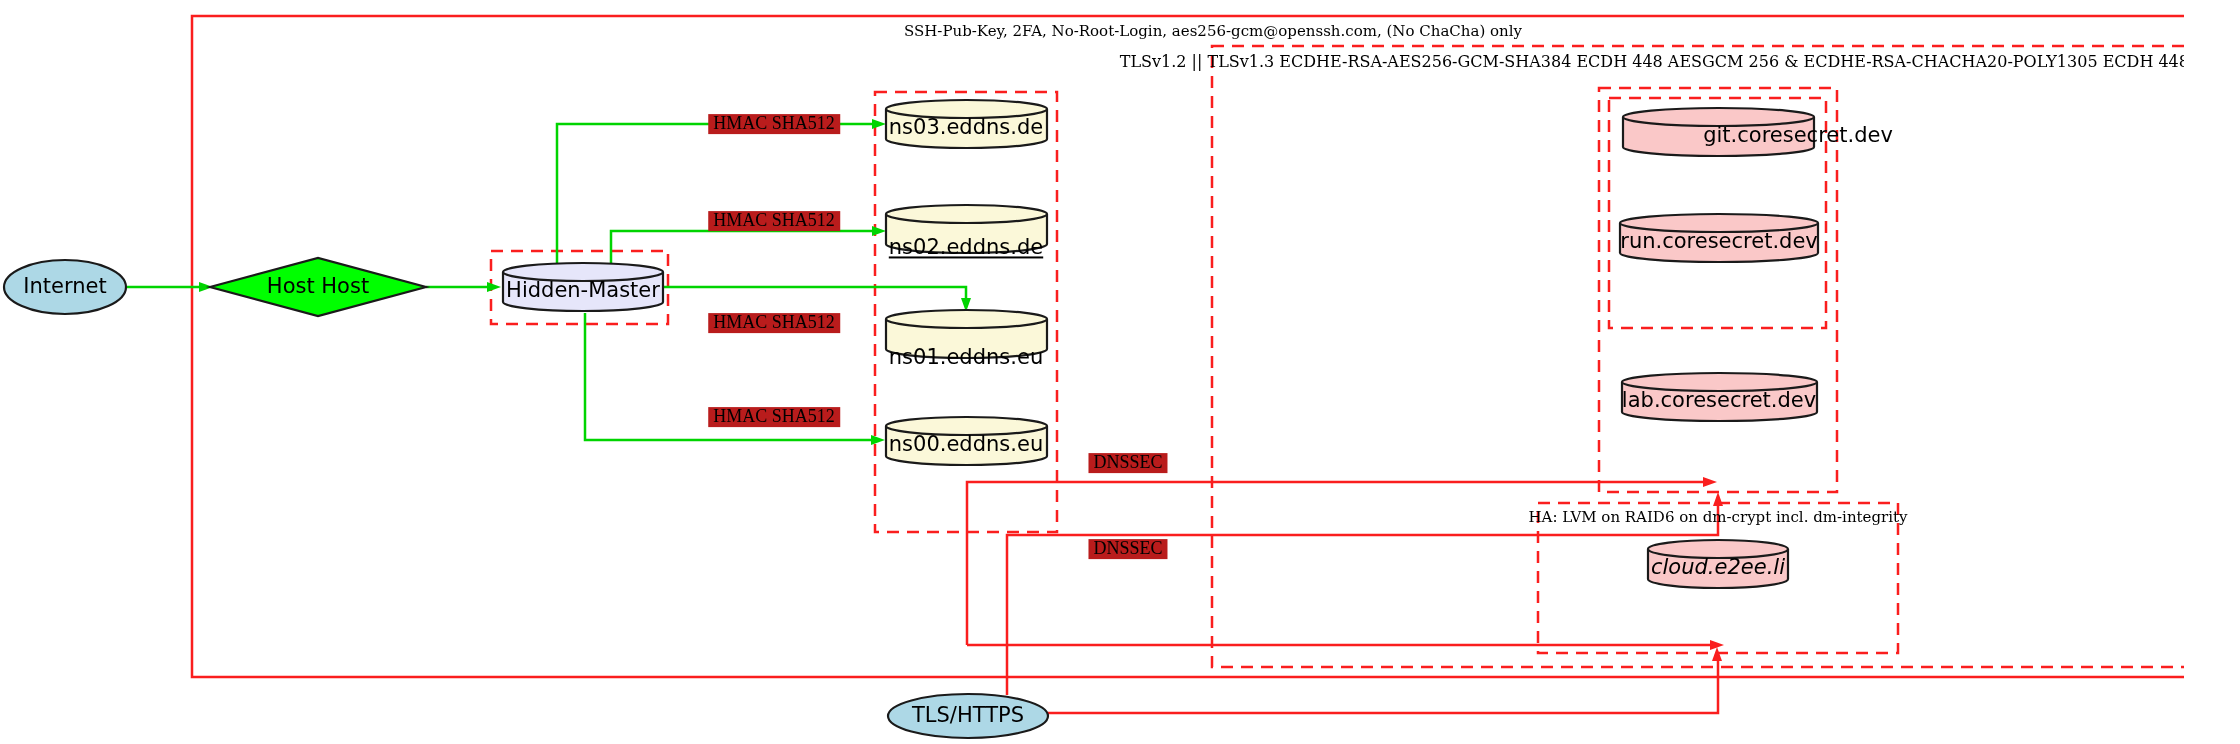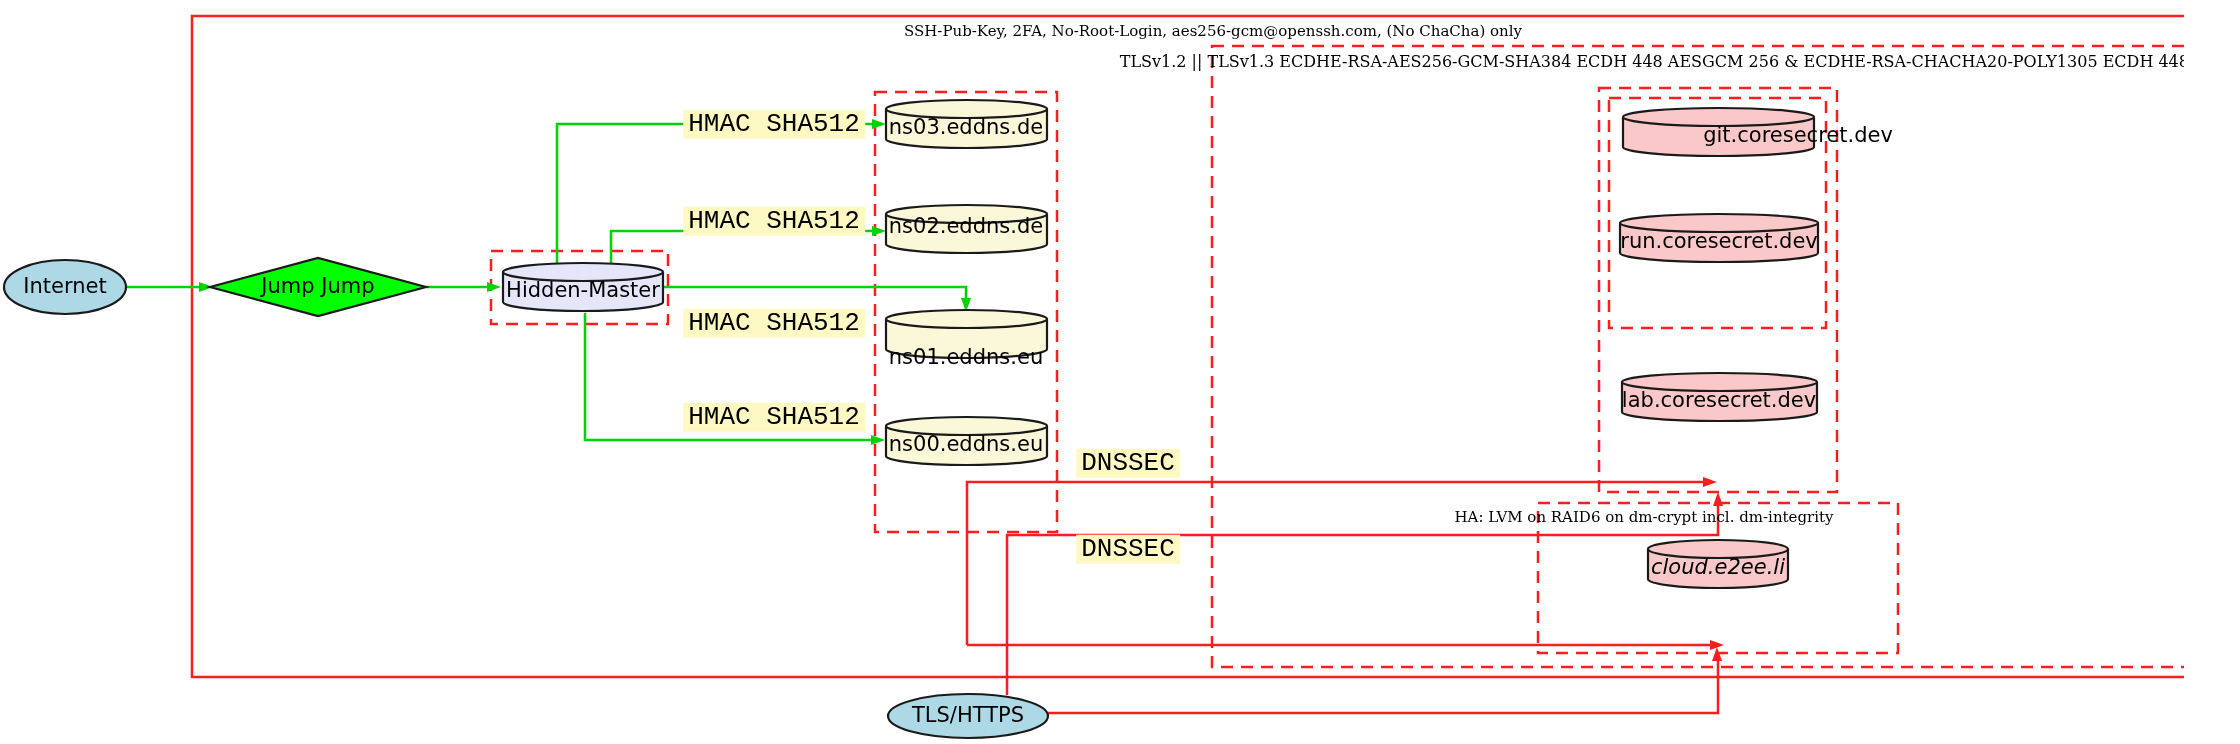--- a/index.html
+++ b/index.html
@@ -17,23 +17,23 @@
     white-space:nowrap;
     color:#000;
     line-height:1.1;
   }
   .cluster-lbl{
     font-family:"DejaVu Serif","Liberation Serif",serif;
     font-size:15px;
   }
   .tls-lbl{font-size:16px;}
   .edge-lbl{
-    font-family:Liberation Mono, monospace;
-    font-size:26px;
-    background:#fef9c3;
+    font-family:Liberation Serif, serif;
+    font-size:18px;
+    background:#b91c1c;
     padding:0 5px;
   }
   .node-lbl{
     font-size:21px;
   }
 </style>
 </head>
 <body>
 
 <div class="canvas">
@@ -110,34 +110,34 @@
 
       <path d="M1648,549 A70,9 0 0 1 1788,549 L1788,579 A70,9 0 0 1 1648,579 Z" fill="#fac8c8"></path>
       <path d="M1648,549 A70,9 0 0 0 1788,549" fill="none"></path>
 
       <ellipse cx="968" cy="716" rx="80" ry="22" fill="#add8e6"></ellipse>
     </g>
   </svg>
 
   <div class="lbl cluster-lbl" style="left:1213px;top:31px;">SSH-Pub-Key, 2FA, No-Root-Login, aes256-gcm@openssh.com, (No ChaCha) only</div>
   <div class="lbl cluster-lbl tls-lbl" style="left:1717px;top:62px;">TLSv1.2 || TLSv1.3 ECDHE-RSA-AES256-GCM-SHA384 ECDH 448 AESGCM 256 &amp; ECDHE-RSA-CHACHA20-POLY1305 ECDH 448 ChaCha20 256</div>
-  <div class="lbl cluster-lbl" style="left:1644px;top:517px;">HA: LVM on RAID6 on dm-crypt incl. dm-integrity</div>
+  <div class="lbl cluster-lbl" style="left:1718px;top:517px;">HA: LVM on RAID6 on dm-crypt incl. dm-integrity</div>
 
   <div class="lbl edge-lbl" style="left:774px;top:124px;">HMAC SHA512</div>
   <div class="lbl edge-lbl" style="left:774px;top:221px;">HMAC SHA512</div>
   <div class="lbl edge-lbl" style="left:774px;top:323px;">HMAC SHA512</div>
   <div class="lbl edge-lbl" style="left:774px;top:417px;">HMAC SHA512</div>
   <div class="lbl edge-lbl" style="left:1128px;top:463px;">DNSSEC</div>
   <div class="lbl edge-lbl" style="left:1128px;top:549px;">DNSSEC</div>
 
   <div class="lbl node-lbl" style="left:65px;top:287px;text-align:right;">Internet</div>
-  <div class="lbl node-lbl" style="left:318px;top:287px;">Jump Jump</div>
+  <div class="lbl node-lbl" style="left:318px;top:287px;">Host Host</div>
   <div class="lbl node-lbl" style="left:583px;top:291px;">Hidden-Master</div>
   <div class="lbl node-lbl" style="left:966px;top:128px;text-align:center;">ns03.eddns.de</div>
-  <div class="lbl node-lbl" style="left:966px;top:227px;">ns02.eddns.de</div>
+  <div class="lbl node-lbl" style="left:966px;top:248px;text-decoration:underline;">ns02.eddns.de</div>
   <div class="lbl node-lbl" style="left:966px;top:338px;margin-top:20px;">ns01.eddns.eu</div>
   <div class="lbl node-lbl" style="left:966px;top:445px;">ns00.eddns.eu</div>
   <div class="lbl node-lbl" style="left:1798px;top:136px;">git.coresecret.dev</div>
   <div class="lbl node-lbl" style="left:1719px;top:242px;">run.coresecret.dev</div>
   <div class="lbl node-lbl" style="left:1719px;top:401px;">lab.coresecret.dev</div>
   <div class="lbl node-lbl" style="left:1718px;top:568px;font-style:italic;">cloud.e2ee.li</div>
   <div class="lbl node-lbl" style="left:968px;top:716px;text-align:center;">TLS/HTTPS</div>
 
 </div>
 

